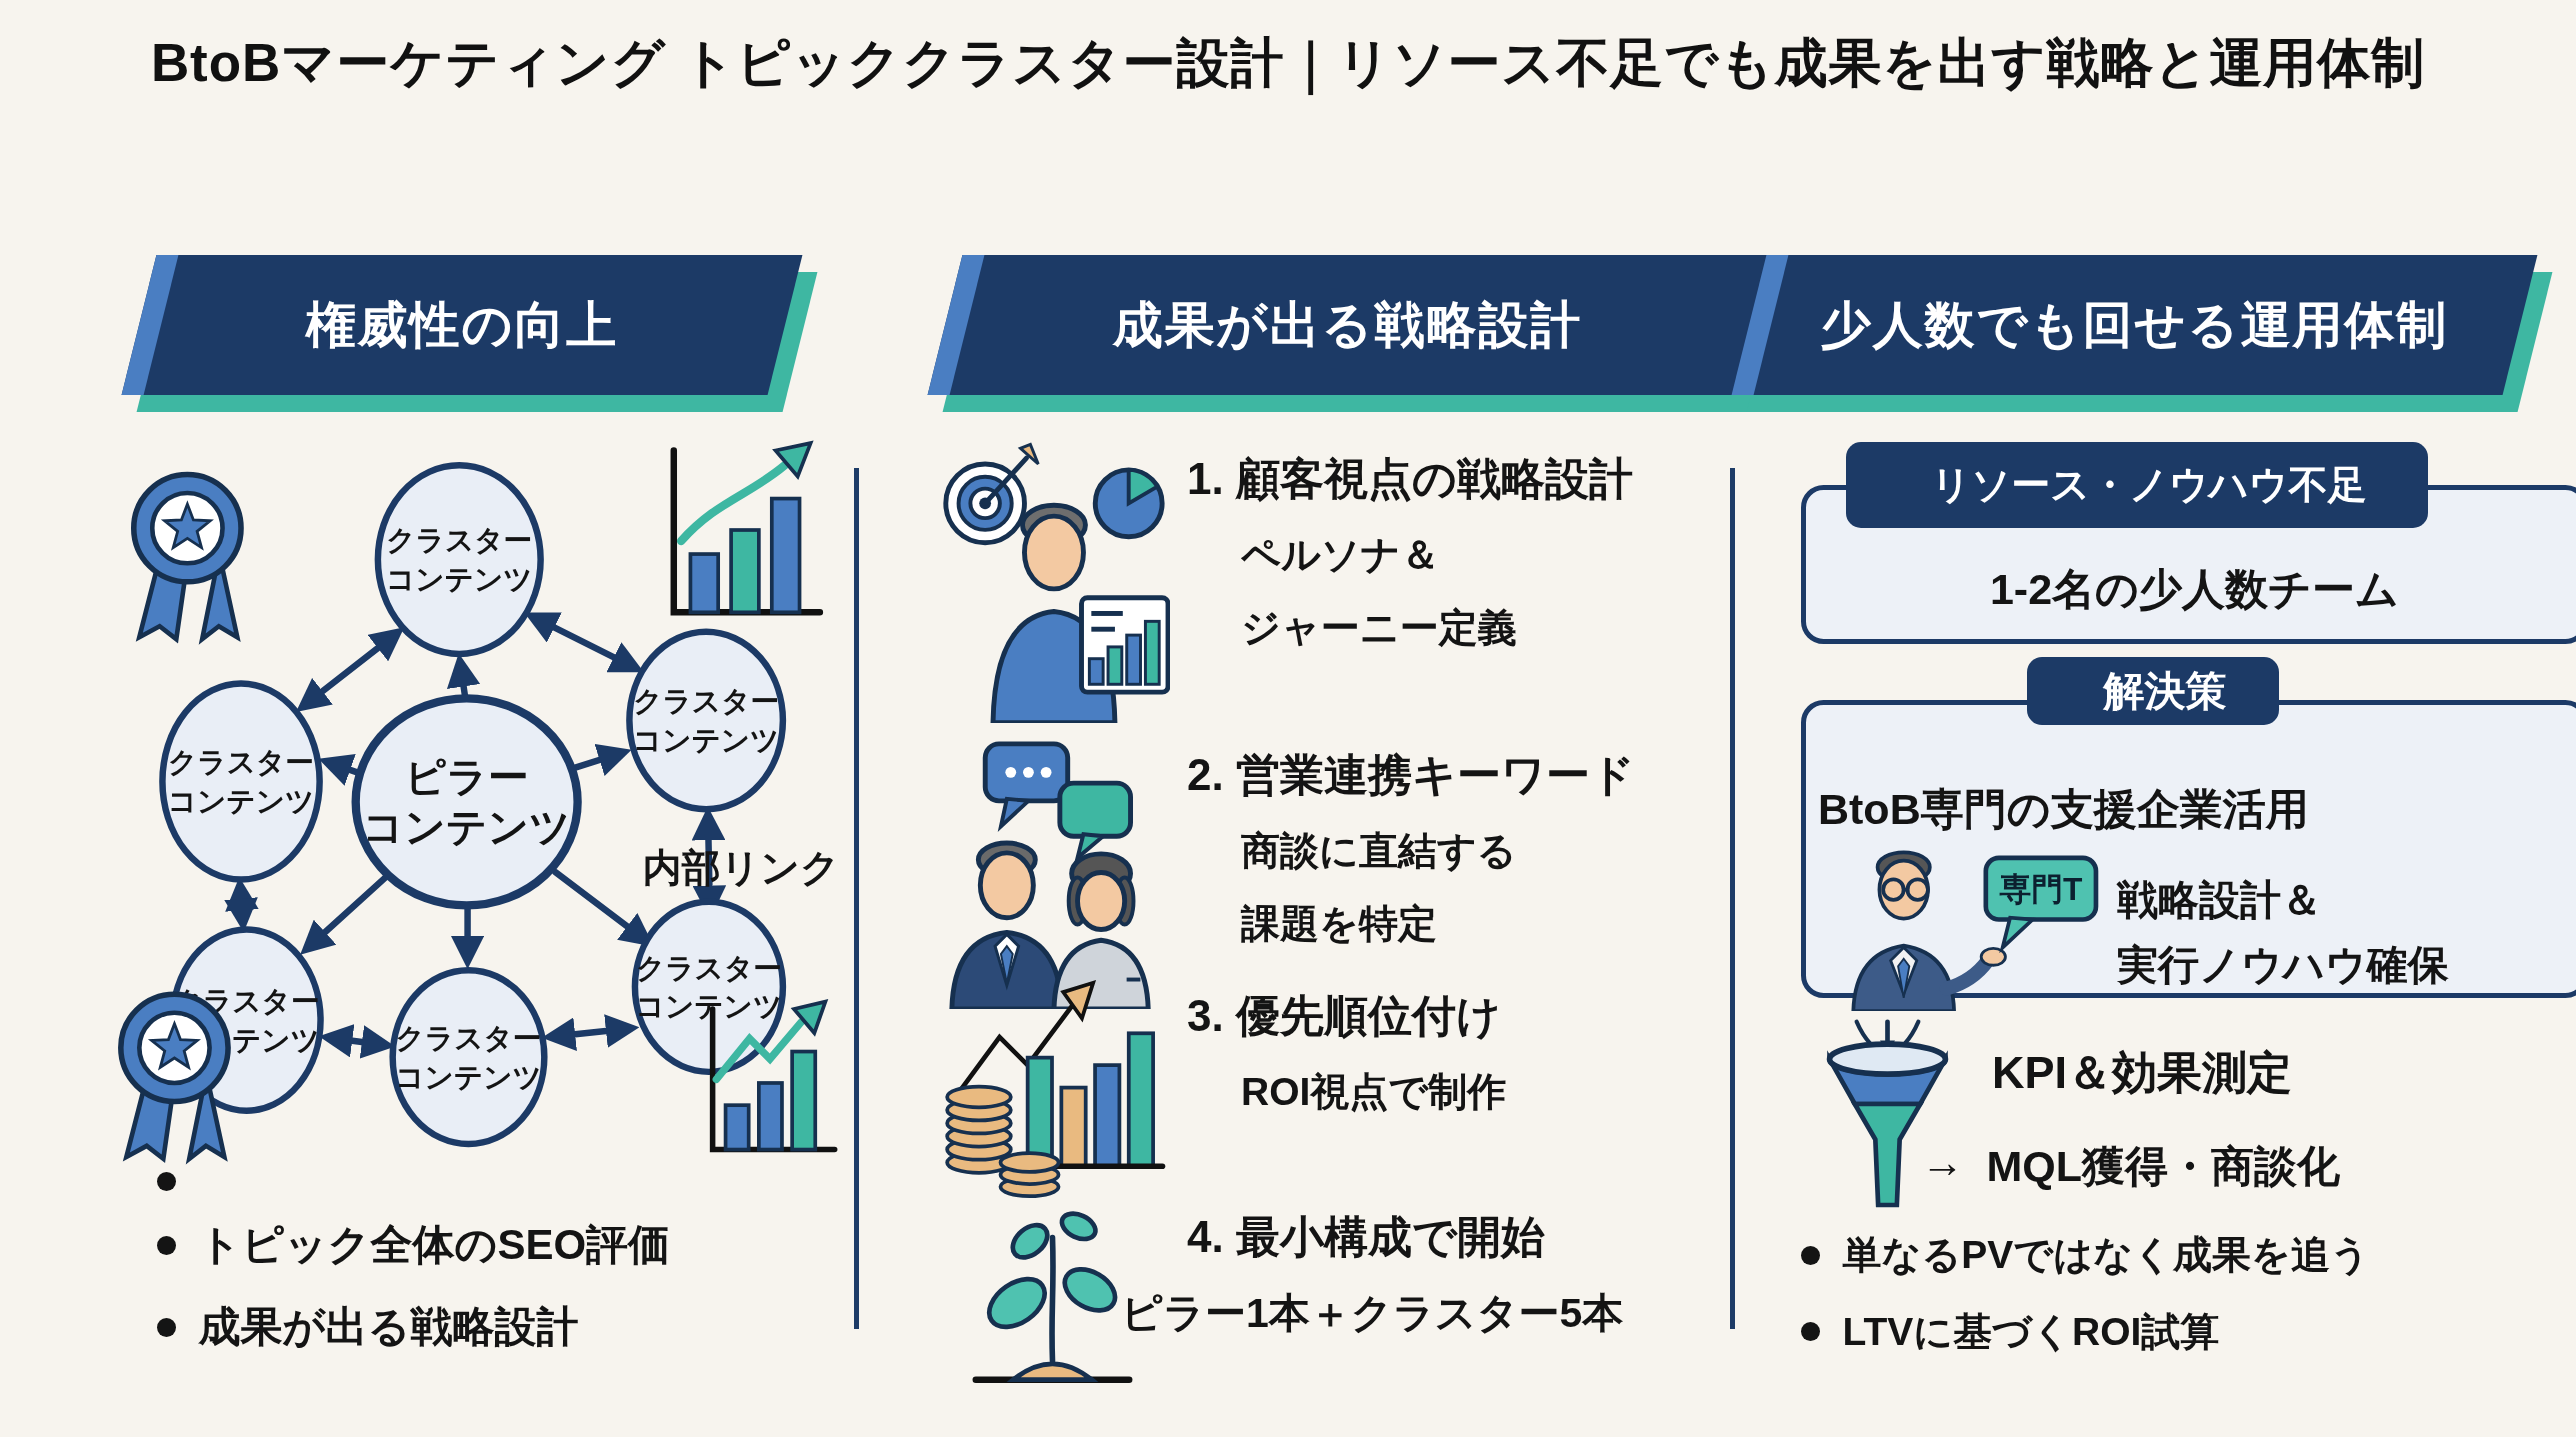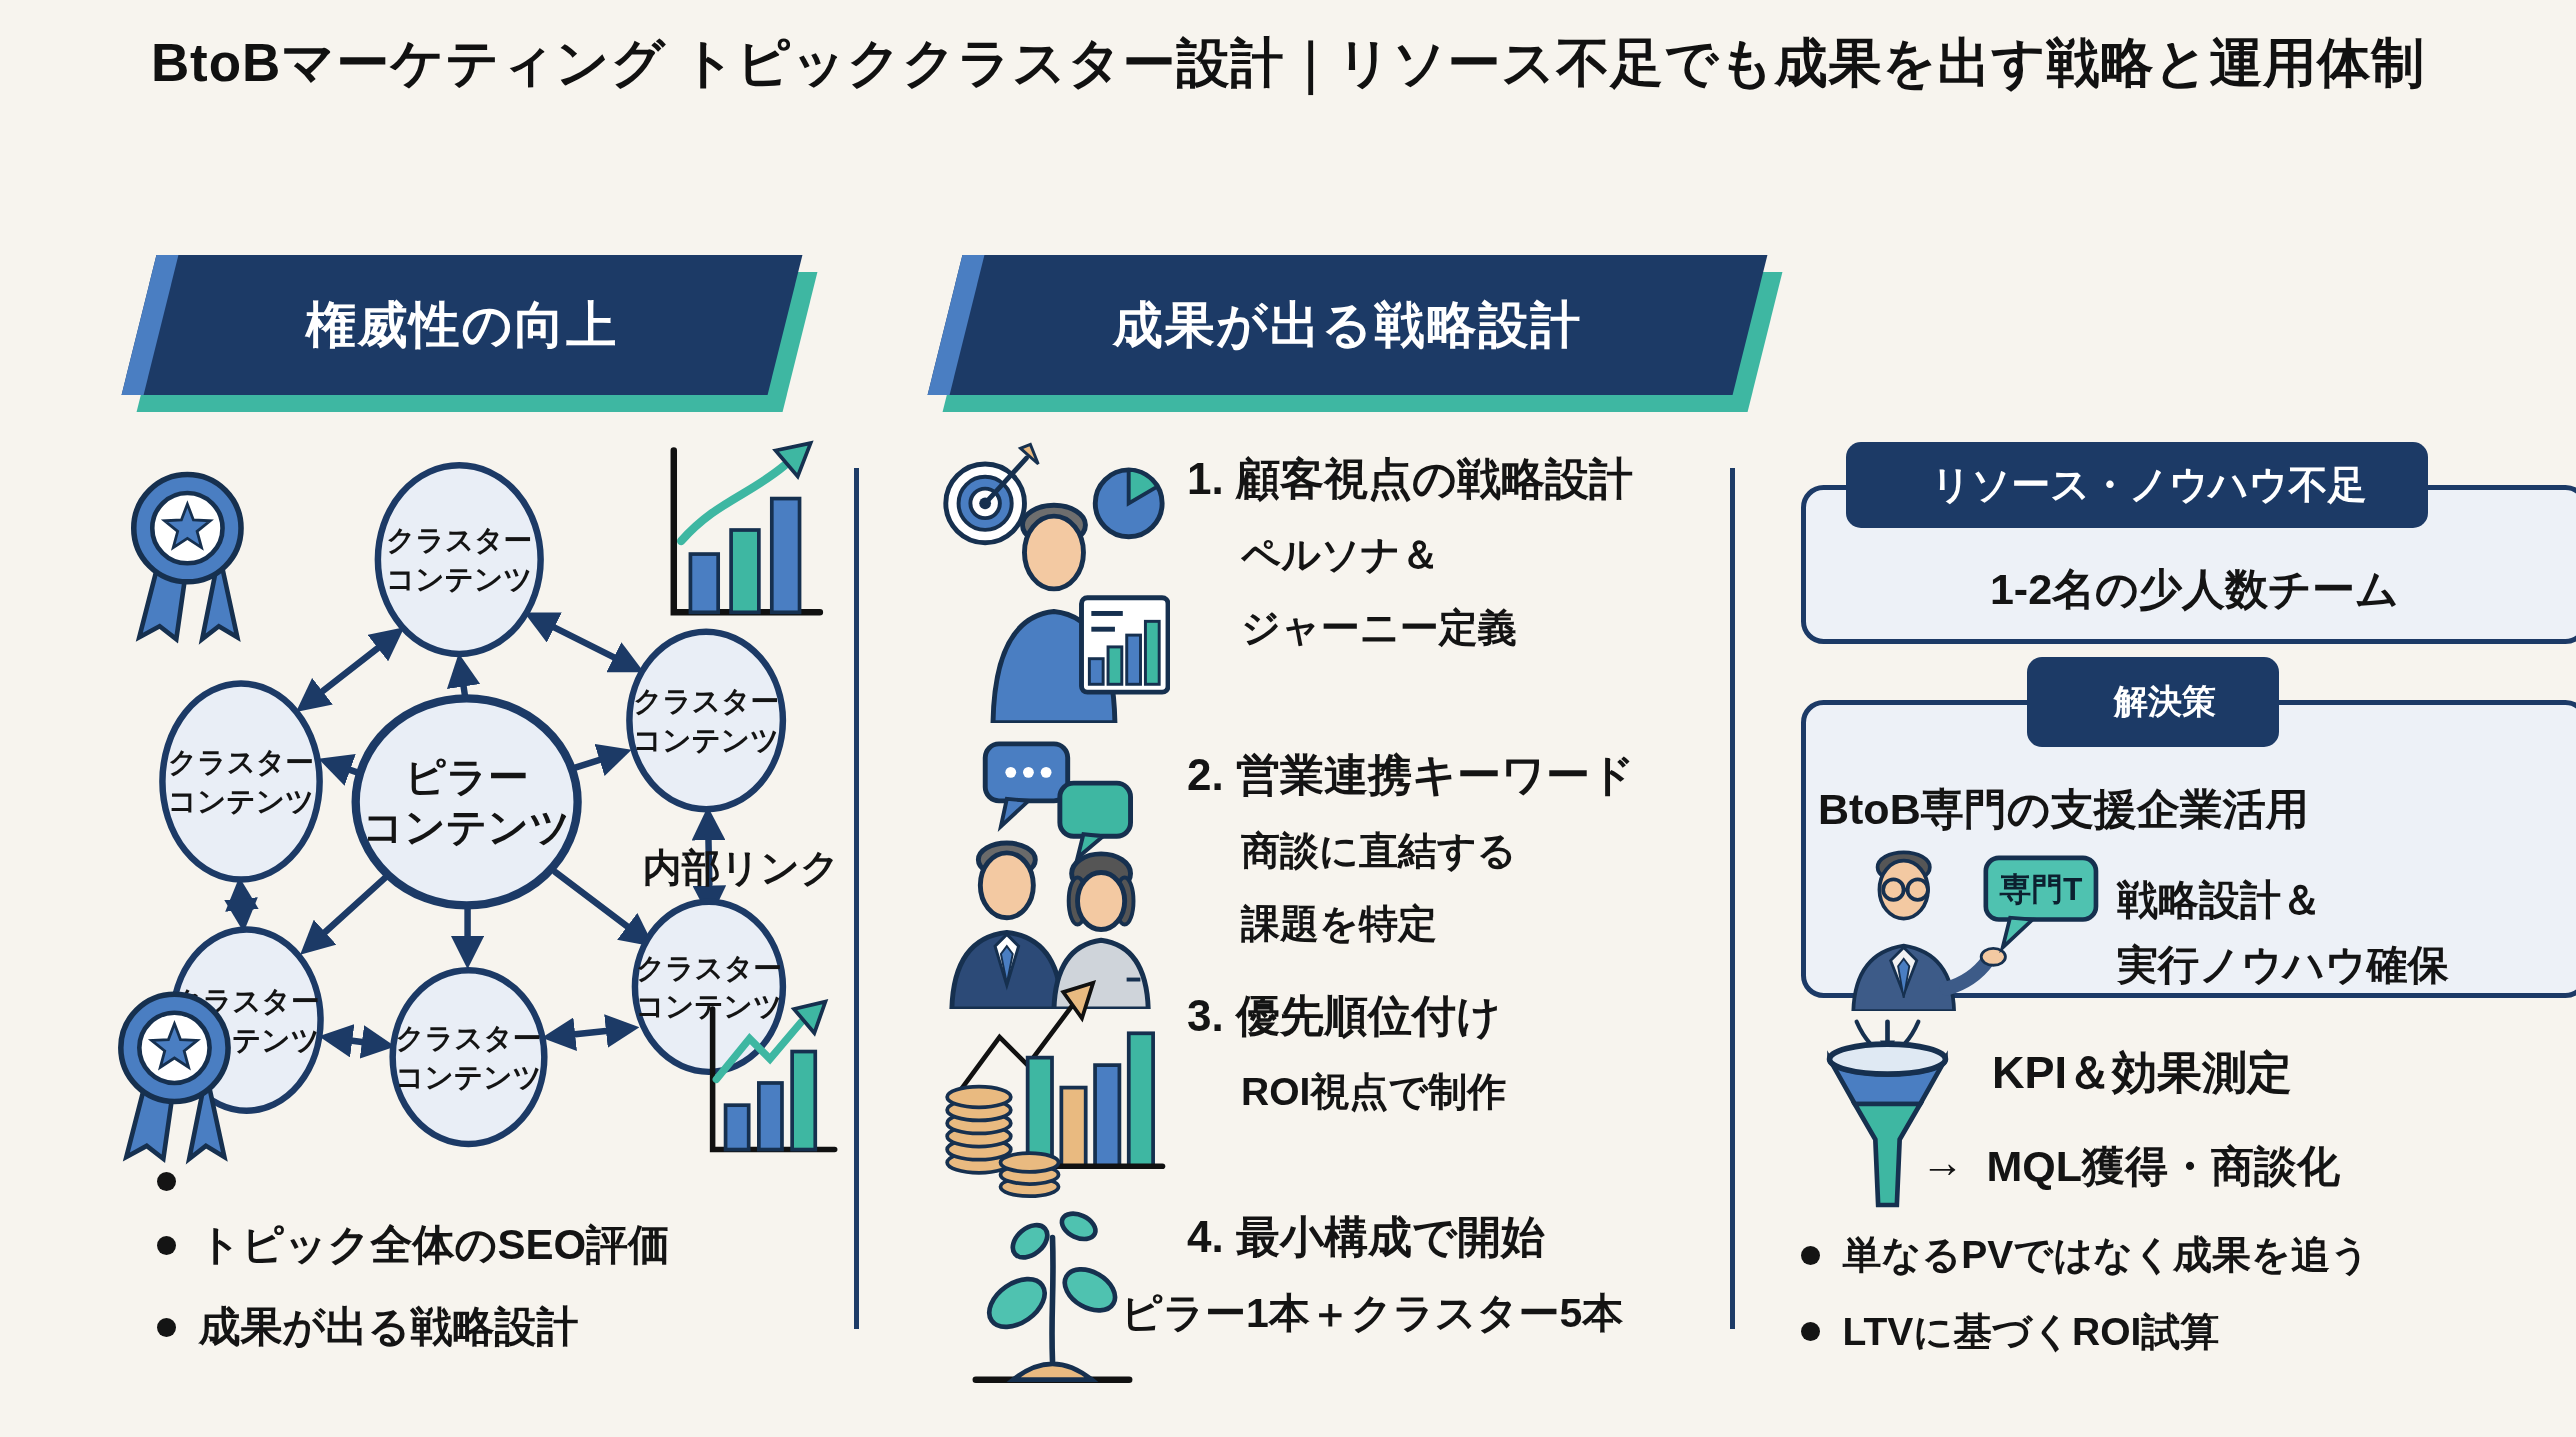--- a/index.html
+++ b/index.html
@@ -49,21 +49,21 @@
   .step-line.wide{margin-left:-66px;font-size:41px;}
 
   
   .rbox{position:absolute;left:1801px;width:787px;background:#edf1f7;
         border:5.6px solid #1c3a66;border-radius:22.5px;box-sizing:border-box;}
   .rbox-problem{top:485px;height:159px;}
   .rbox-solution{top:700px;height:298px;}
   .rtab{position:absolute;background:#1c3a66;border-radius:15px;color:#fff;
         display:flex;align-items:center;justify-content:center;font-weight:800;padding-left:24px;}
   .rtab-problem{left:1846px;top:442px;width:558px;height:86px;font-size:39px;}
-  .rtab-solution{left:2027px;top:657px;width:228px;height:90px;font-size:34px;}
+  .rtab-solution{left:2027px;top:657px;width:228px;height:68px;font-size:41px;}
   .box-body{margin-top:71px;text-align:center;font-size:43px;font-weight:800;}
   .sol-heading{margin-top:76px;font-size:43px;font-weight:800;padding-left:12px;}
   .sol-row{display:flex;align-items:center;padding-left:30px;margin-top:3.7px;}
   .sol-lines{font-size:41px;font-weight:800;line-height:1.6;padding-top:13px;}
   .funnel-wrap{position:absolute;left:1808px;top:1018px;}
   .kpi-title{position:absolute;left:1992px;top:1043px;font-size:45px;font-weight:800;}
   .kpi-result{position:absolute;left:1921px;top:1138px;font-size:43px;font-weight:800;display:flex;gap:22.5px;}
 </style>
 </head>
 <body>
@@ -77,20 +77,25 @@
 
   <div class="banner banner-structure">
     <div class="b-shadow"></div>
     <div class="b-main"></div>
     <div class="b-label">権威性の向上</div>
   </div>
   <div class="banner banner-strategy">
     <div class="b-shadow"></div>
     <div class="b-main"></div>
     <div class="b-label">成果が出る戦略設計</div>
+  </div>
+  <div class="banner banner-operation">
+    <div class="b-shadow"></div>
+    <div class="b-main"></div>
+    <div class="b-label">少人数でも回せる運用体制</div>
   </div>
 
   <svg class="cluster-diagram" viewBox="0 0 800 810">
     <defs>
       <marker id="ah" viewBox="0 0 10 10" refX="7" refY="5" markerWidth="5.2" markerHeight="5.2" orient="auto-start-reverse">
         <path d="M0,0 L10,5 L0,10 z" fill="#1c3a66"></path>
       </marker>
     </defs>
 
     <g>

